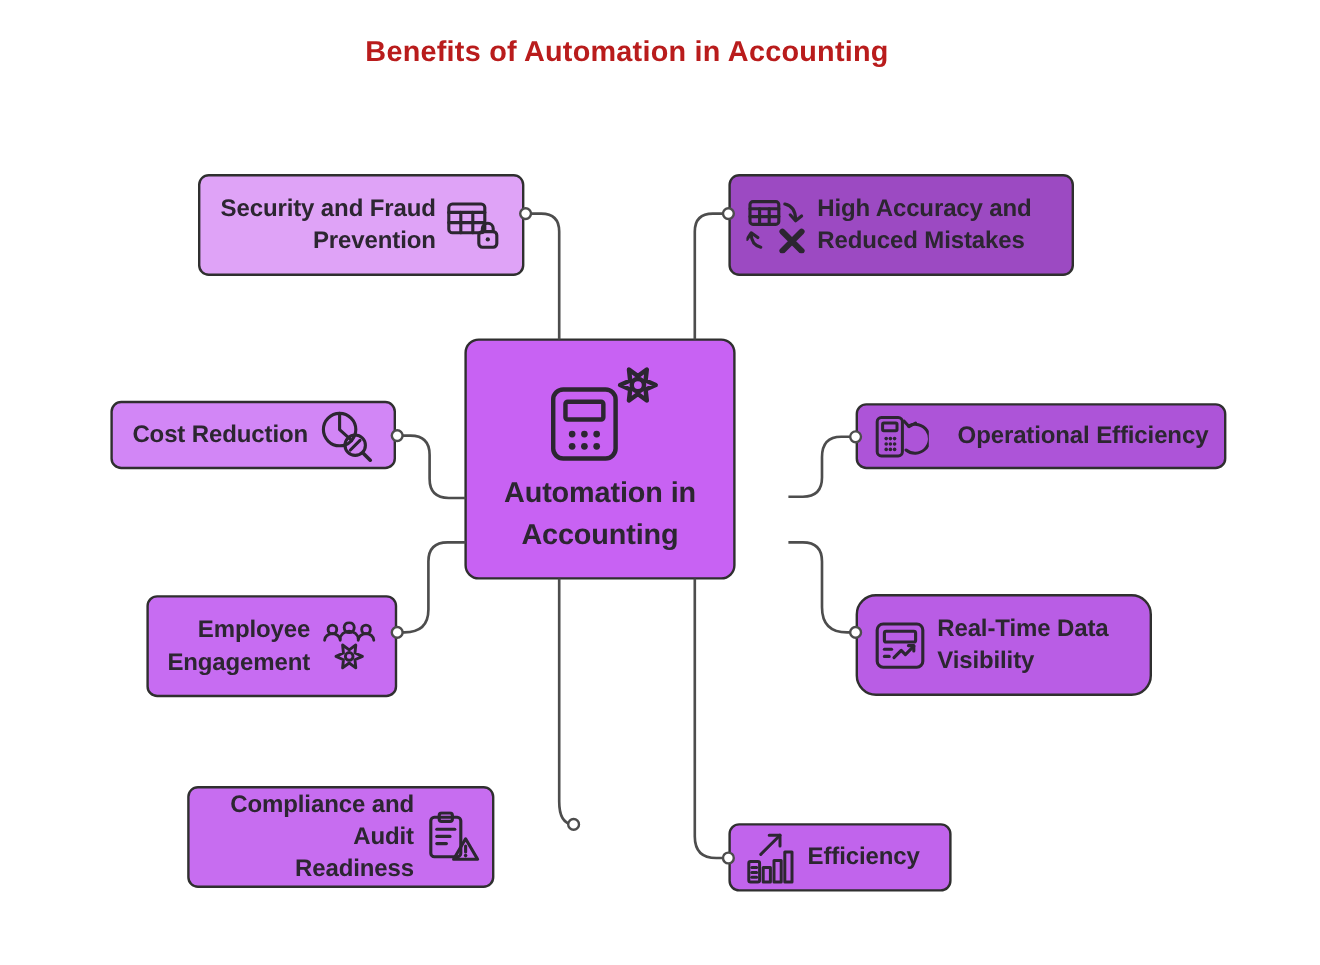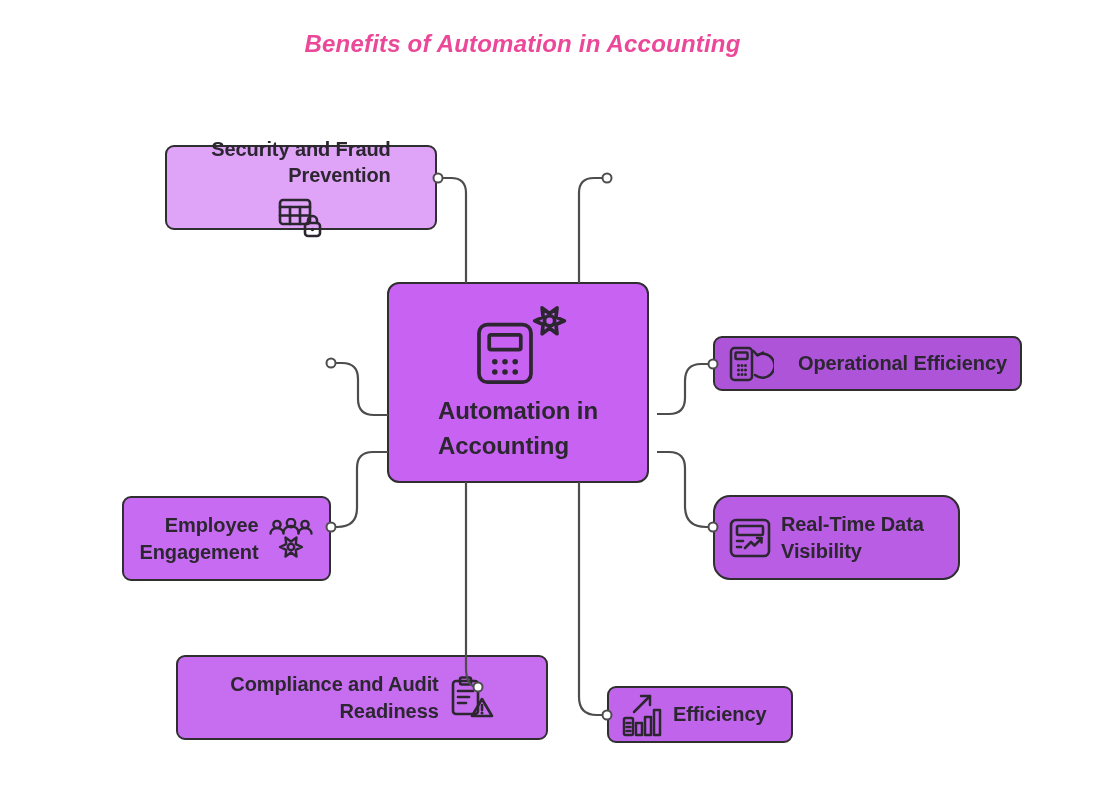--- a/index.html
+++ b/index.html
@@ -20,77 +20,89 @@
   }
   .node .label{white-space:pre-line;}
   .node.left-side{text-align:right;padding:0 10px;}
   .node.right-side{justify-content:flex-start;text-align:left;padding:0 10px 0 13px;}
   .icon{display:flex;align-items:center;justify-content:center;flex:0 0 auto;}
   .icon svg{display:block;}
 
   .n-security   {left:165px;top:145px;width:272px;height:85px;}
   .n-cost       {left:92px; top:334px;width:238px;height:57px;}
   .n-employee   {left:122px;top:496px;width:209px;height:85px;}
-  .n-compliance {left:176px;top:655px;width:372px;height:85px;}
+  .n-compliance {left:156px;top:655px;width:256px;height:85px;}
   .n-accuracy   {left:607px;top:145px;width:288px;height:85px;}
   .n-efficiency {left:713px;top:336px;width:309px;height:55px;}
   .n-realtime   {left:713px;top:495px;width:247px;height:85px;border-radius:17px;}
   .n-scalability{left:607px;top:686px;width:186px;height:57px;}
 
   .n-central{
-    left:387px;top:282px;width:262px;height:201px;
+    left:387px;top:282px;width:226px;height:201px;
     border-radius:12px;flex-direction:column;gap:6px;
-    font-size:24px;line-height:1.45;
+    font-size:24px;line-height:1.45;text-align:center;
   }
 
   #connectors{position:absolute;left:0;top:0;width:1100px;height:804px;z-index:5;pointer-events:none;}
 </style>
 </head>
 <body>
 
 <div class="stage" style="color: rgb(44, 38, 49);">
 
-  <div class="diagram-title" style="color: #ec4899; font-style: italic;">Benefits of Automation in Accounting</div>
+  <div class="diagram-title" style="color: #b91c1c;">Benefits of Automation in Accounting</div>
 
   <div class="node n-central" style="background: rgb(200, 98, 243);">
     <span class="icon">
       <svg width="104" height="86" viewBox="0 0 112 92" fill="none" stroke="currentColor" stroke-width="4" stroke-linecap="round" stroke-linejoin="round">
         <rect x="14" y="24" width="56" height="62" rx="9"></rect>
         <rect x="25" y="35" width="34" height="16" rx="2"></rect>
         <circle cx="31" cy="64" r="3" fill="currentColor" stroke="none"></circle>
         <circle cx="42" cy="64" r="3" fill="currentColor" stroke="none"></circle>
         <circle cx="53" cy="64" r="3" fill="currentColor" stroke="none"></circle>
         <circle cx="31" cy="75" r="3" fill="currentColor" stroke="none"></circle>
         <circle cx="42" cy="75" r="3" fill="currentColor" stroke="none"></circle>
         <circle cx="53" cy="75" r="3" fill="currentColor" stroke="none"></circle>
         <path d="M106 20 L96.9 24 L98 33.9 L90 28 L82 33.9 L83.1 24 L74 20 L83.1 16 L82 6.1 L90 12 L98 6.1 L96.9 16 Z"></path>
         <circle cx="90" cy="20" r="5.5"></circle>
       </svg>
     </span>
     <span class="label">Automation in
 Accounting</span>
   </div>
 
-  <div class="node left-side n-security" style="background: rgb(223, 163, 247); flex-direction: column;">
+  <div class="node left-side n-security" style="background: rgb(223, 163, 247);">
     <span class="label">Security and Fraud
 Prevention</span>
     <span class="icon">
       <svg width="46" height="42" viewBox="0 0 46 42" fill="none" stroke="currentColor" stroke-width="2.6" stroke-linecap="round" stroke-linejoin="round">
         <rect x="2" y="3" width="30" height="24" rx="3"></rect>
         <line x1="2" y1="10" x2="32" y2="10"></line>
         <line x1="12" y1="10" x2="12" y2="27"></line>
         <line x1="22" y1="10" x2="22" y2="27"></line>
         <line x1="2" y1="18.5" x2="32" y2="18.5"></line>
         <path d="M30 26 v-2.5 a4.5 4.5 0 0 1 9 0 V26"></path>
         <rect x="27" y="26" width="15" height="13" rx="3"></rect>
         <circle cx="34.5" cy="32.5" r="1.8" fill="currentColor" stroke="none"></circle>
       </svg>
     </span>
   </div>
 
+  <div class="node left-side n-cost" style="background: rgb(210, 134, 246);">
+    <span class="label">Cost Reduction</span>
+    <span class="icon">
+      <svg width="46" height="44" viewBox="0 0 46 44" fill="none" stroke="currentColor" stroke-width="2.6" stroke-linecap="round" stroke-linejoin="round">
+        <circle cx="17" cy="17" r="13.5"></circle>
+        <path d="M17 3.5 V17 L27 26"></path>
+        <circle cx="30" cy="30" r="8.5"></circle>
+        <line x1="26" y1="34" x2="34" y2="26"></line>
+        <line x1="36.5" y1="36.5" x2="42.5" y2="42.5" stroke-width="3"></line>
+      </svg>
+    </span>
+  </div>
 
   <div class="node left-side n-employee" style="background: rgb(199, 108, 242);">
     <span class="label">Employee
 Engagement</span>
     <span class="icon">
       <svg width="46" height="42" viewBox="0 0 46 42" fill="none" stroke="currentColor" stroke-width="2.4" stroke-linecap="round" stroke-linejoin="round">
         <circle cx="9" cy="6.5" r="3.6"></circle>
         <circle cx="23" cy="5" r="4.2"></circle>
         <circle cx="37" cy="6.5" r="3.6"></circle>
         <path d="M2.5 15.5 a6.5 5.5 0 0 1 13 0"></path>
@@ -112,20 +124,38 @@
         <line x1="10" y1="15" x2="25" y2="15"></line>
         <line x1="10" y1="21" x2="21" y2="21"></line>
         <line x1="10" y1="27" x2="18" y2="27"></line>
         <path d="M34 23 L44 40 H24 Z"></path>
         <line x1="34" y1="29" x2="34" y2="34"></line>
         <circle cx="34" cy="37" r="1.5" fill="currentColor" stroke="none"></circle>
       </svg>
     </span>
   </div>
 
+  <div class="node right-side n-accuracy" style="background: rgb(156, 74, 194);">
+    <span class="icon">
+      <svg width="50" height="46" viewBox="0 0 50 46" fill="none" stroke="currentColor" stroke-width="2.6" stroke-linecap="round" stroke-linejoin="round">
+        <rect x="3" y="3" width="24" height="19" rx="2.5"></rect>
+        <line x1="3" y1="9" x2="27" y2="9"></line>
+        <line x1="11" y1="9" x2="11" y2="22"></line>
+        <line x1="19" y1="9" x2="19" y2="22"></line>
+        <line x1="3" y1="15.5" x2="27" y2="15.5"></line>
+        <path d="M32 5 q9 2 9 13"></path>
+        <path d="M36.5 14 l4.5 5 l5 -4"></path>
+        <path d="M12 41 q-8 -2 -8 -11"></path>
+        <path d="M0.5 34.5 l3.5 -5.5 l5.5 4"></path>
+        <path d="M30 28 L46 44 M46 28 L30 44" stroke-width="5"></path>
+      </svg>
+    </span>
+    <span class="label">High Accuracy and
+Reduced Mistakes</span>
+  </div>
 
   <div class="node right-side n-efficiency" style="background: rgb(173, 84, 216); gap: 24px;">
     <span class="icon">
       <svg width="46" height="40" viewBox="0 0 46 40" fill="none" stroke="currentColor" stroke-width="2.5" stroke-linecap="round" stroke-linejoin="round">
         <rect x="3" y="4" width="21" height="32" rx="3.5"></rect>
         <rect x="7.5" y="8.5" width="12" height="6.5" rx="1"></rect>
         <circle cx="10.5" cy="21.5" r="1.5" fill="currentColor" stroke="none"></circle>
         <circle cx="14" cy="21.5" r="1.5" fill="currentColor" stroke="none"></circle>
         <circle cx="17.5" cy="21.5" r="1.5" fill="currentColor" stroke="none"></circle>
         <circle cx="10.5" cy="26" r="1.5" fill="currentColor" stroke="none"></circle>

